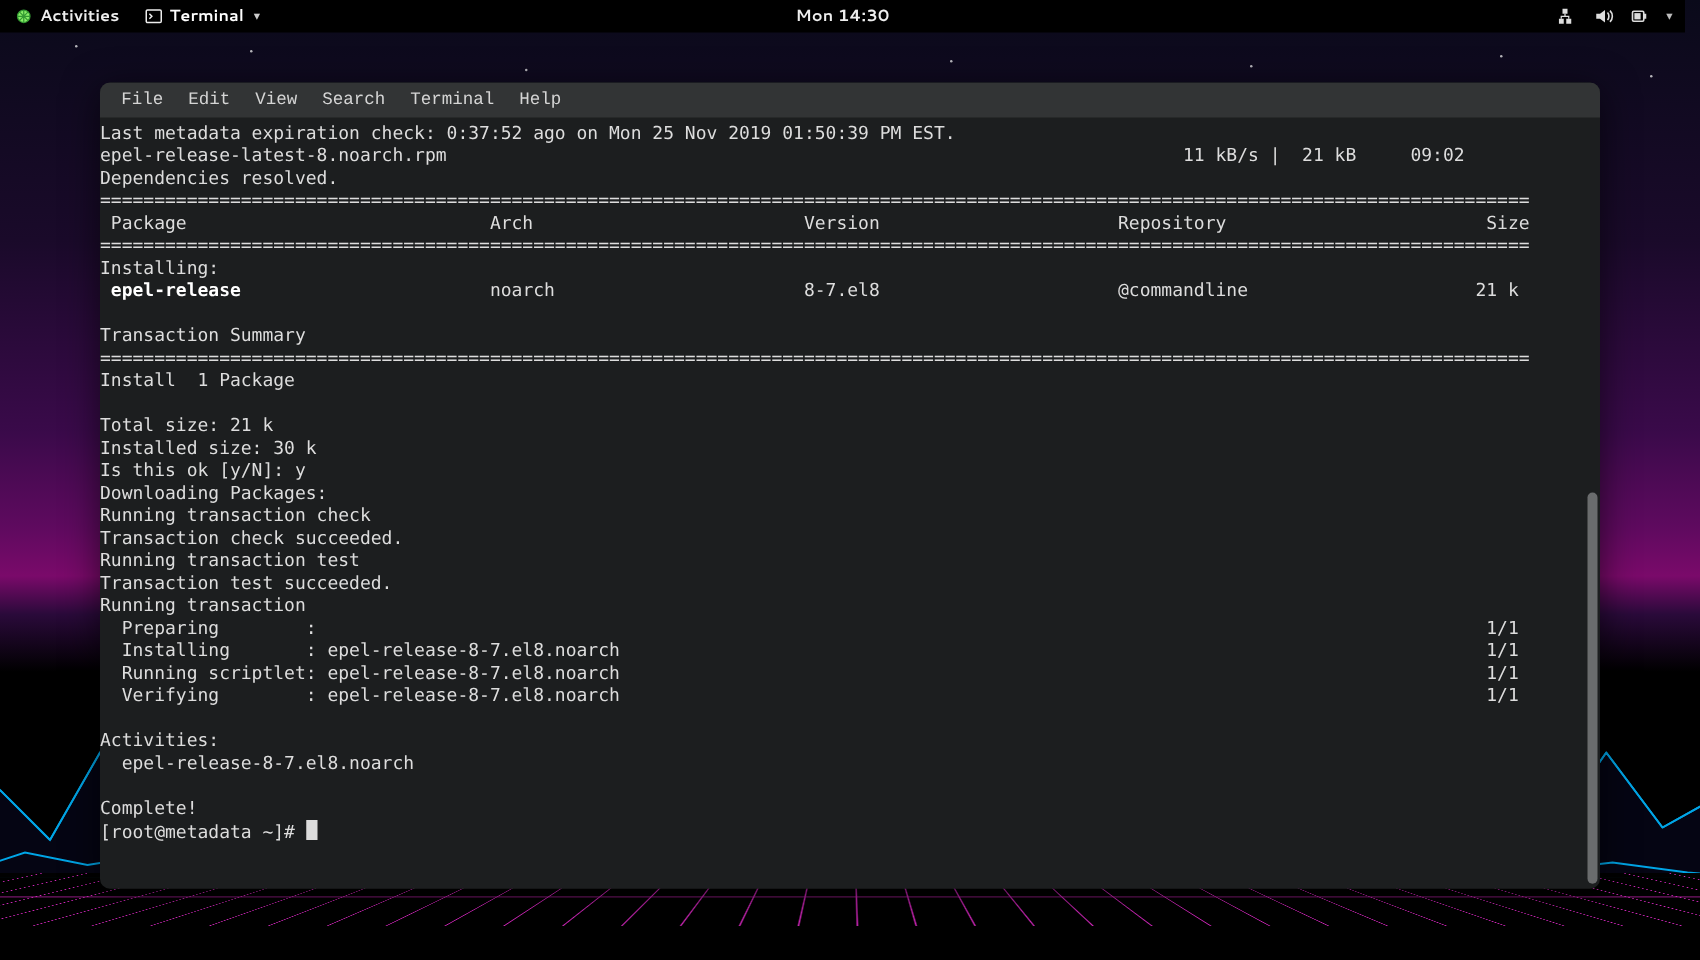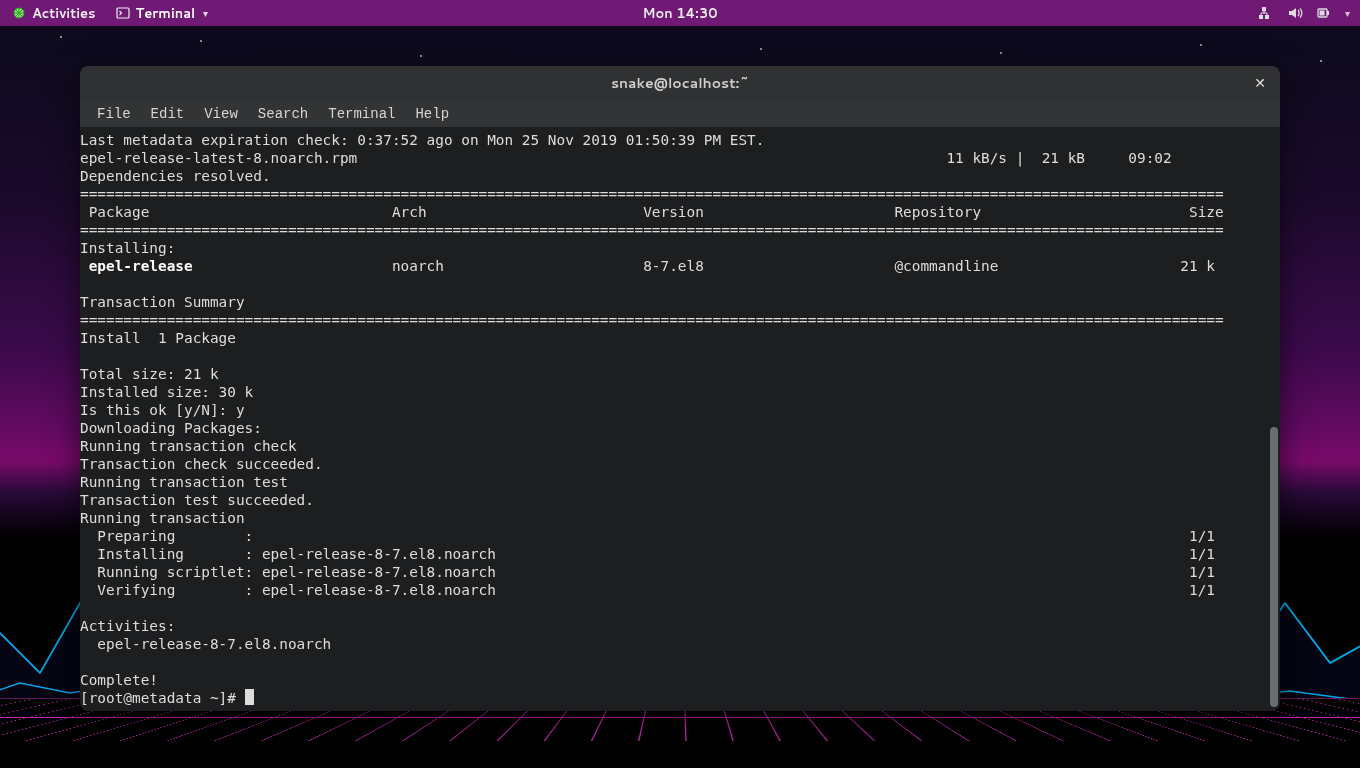--- a/index.html
+++ b/index.html
@@ -32,22 +32,22 @@
 .mountain.left { left: -40px; }
 .mountain.right { right: -40px; }
 .mountain svg path { stroke: #00b7ff; fill: #060616; stroke-width: 1.5; }
 
 
 .stars { position: absolute; inset: 0; pointer-events: none; }
 .star { position: absolute; width: 2px; height: 2px; background: #fff; border-radius: 50%; opacity: .7; }
 
 
 .topbar {
-  position: absolute; top: 0; left: 0; right: 0; height: 26px;
-  background: #701a75; color: #eee; display: flex; align-items: center;
+  position: absolute; top: 0; left: 0; right: 12px; height: 26px;
+  background: #000000; color: #eee; display: flex; align-items: center;
   font-size: 13px; font-weight: 600;
 }
 .tb-left, .tb-center, .tb-right { display: flex; align-items: center; height: 100%; }
 .tb-left { padding-left: 6px; gap: 8px; }
 .tb-center { position: absolute; left: 50%; transform: translateX(-50%); }
 .tb-right { margin-left: auto; padding-right: 10px; gap: 12px; }
 .tb-item { display: flex; align-items: center; gap: 6px; padding: 0 6px; height: 100%; cursor: pointer; }
 .tb-item.active { color: #fff; }
 .tb-icon svg { display: block; }
 .chev { font-size: 10px; margin-left: 2px; opacity: .8; }
@@ -172,26 +172,20 @@
           <rect x="3" y="4" width="9" height="8" rx="1" fill="none" stroke="#ddd" stroke-width="1.3"></rect>
           <rect x="12" y="6" width="2" height="4" fill="#ddd"></rect>
           <rect x="4.5" y="5.5" width="5" height="5" fill="#ddd"></rect>
         </svg>
     </span>
     <span class="chev">▾</span>
   </div>
 </div>
 
 <div class="window">
-  <div class="titlebar">
-    <span>snake@localhost:~</span>
-    <div class="close">
-      <span>✕</span>
-    </div>
-  </div>
   <div class="menubar">
     <div class="mi">File</div>
     <div class="mi">Edit</div>
     <div class="mi">View</div>
     <div class="mi">Search</div>
     <div class="mi">Terminal</div>
     <div class="mi">Help</div>
   </div>
   <div class="term-body">
 <pre><span>Last metadata expiration check: 0:37:52 ago on Mon 25 Nov 2019 01:50:39 PM EST.</span>

